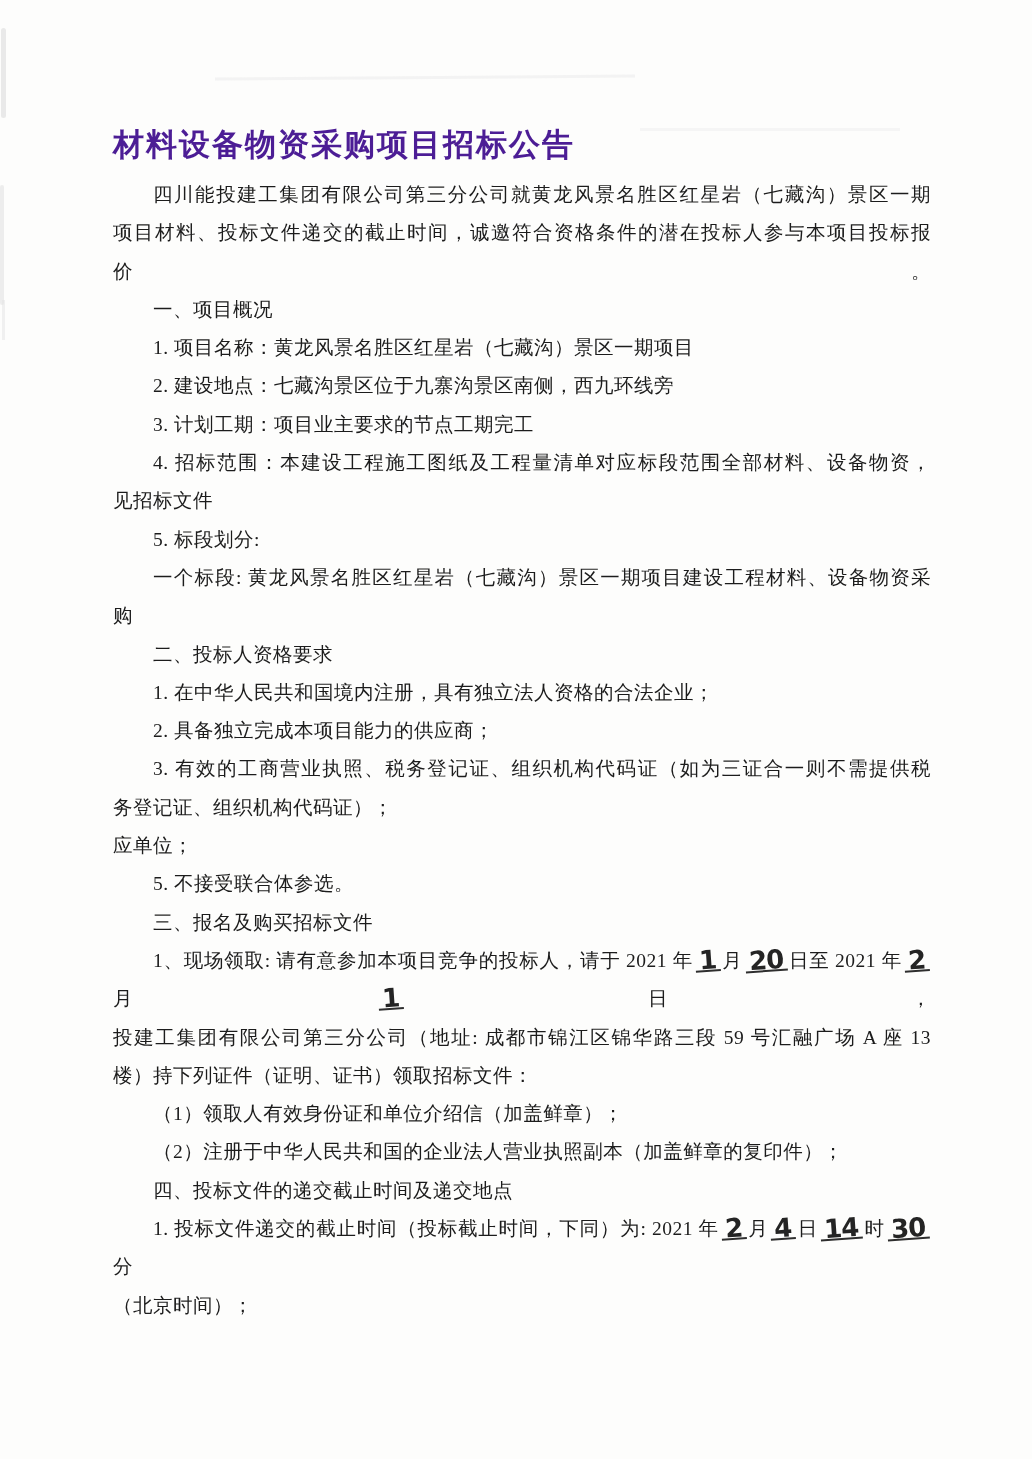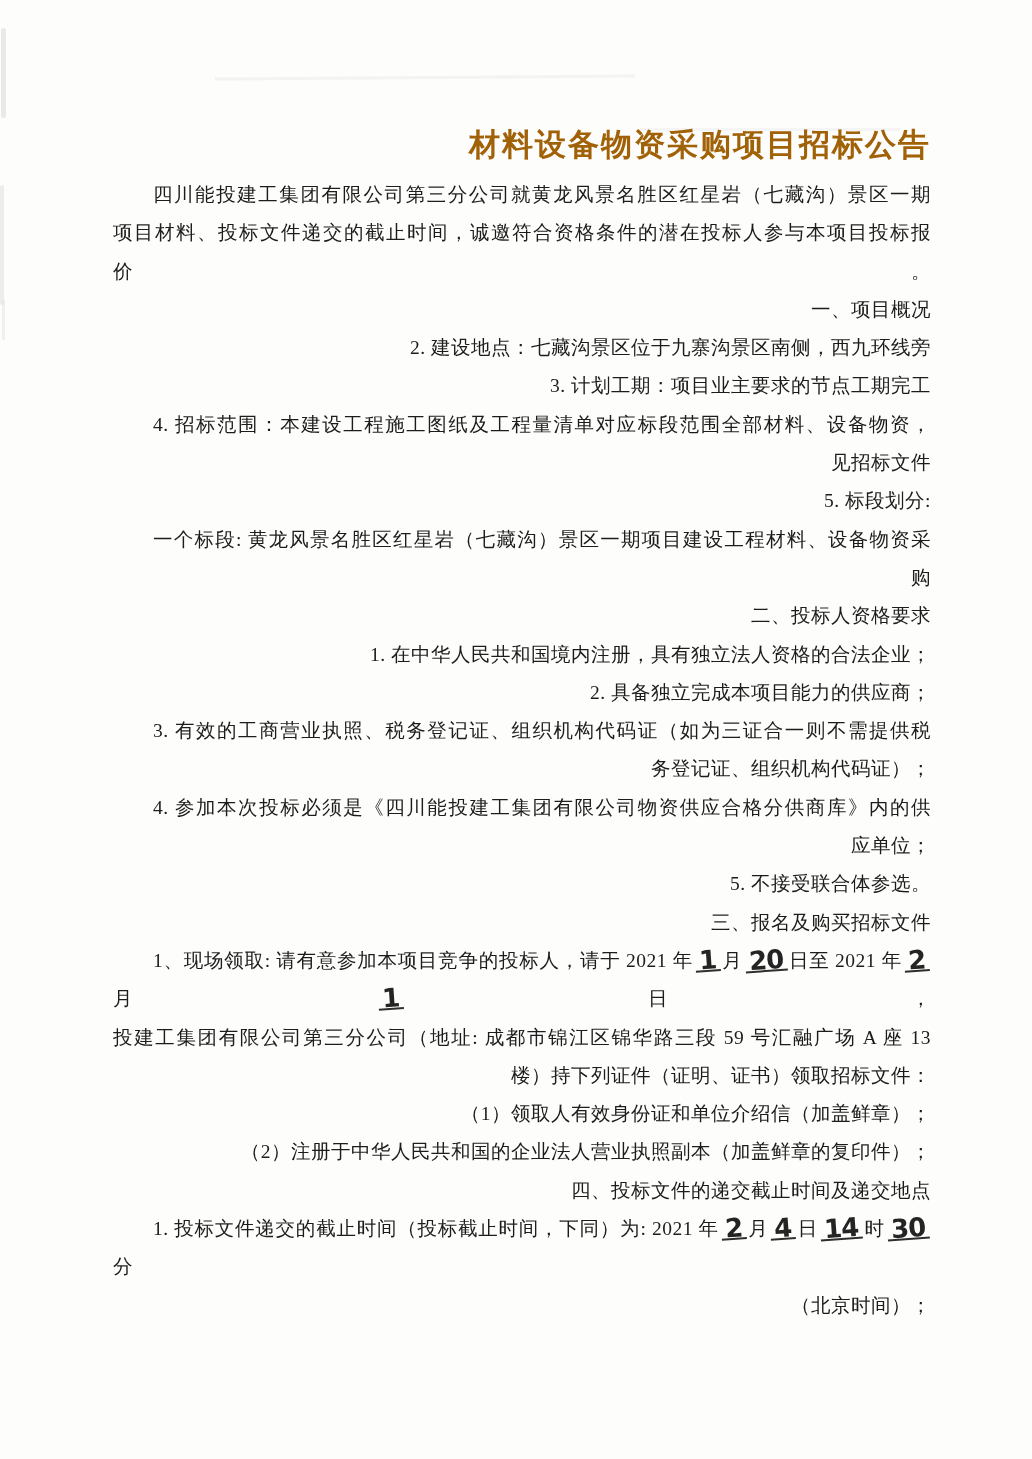--- a/index.html
+++ b/index.html
@@ -23,31 +23,31 @@
   .content {
     position:absolute;
     left:113px; top:126px;
     width:818px;
   }
   .title {
     font-family:"Liberation Sans","DejaVu Sans",sans-serif;
     font-weight:bold;
     font-size:31px;
     line-height:38px;
-    text-align:right;
+    text-align:left;
     letter-spacing:2px;
     margin:0 0 12px 0;
-    color:#a16207;
+    color:#4c1d95;
   }
   .ln {
     margin:0;
     font-size:19.5px;
     line-height:38.3px;
     letter-spacing:0.5px;
-    text-align:right;
+    text-align:left;
   }
   .indent { text-indent:40px; }
   .full {
     text-align:justify;
     text-align-last:justify;
   }
   
   .hw {
     display:inline-block;
     font-family:"DejaVu Sans",sans-serif;
@@ -75,34 +75,34 @@
   <div class="artifact a5"></div>
 
   <div class="content">
 
     <h1 class="title">材料设备物资采购项目招标公告</h1>
 
     <p class="ln indent full">四川能投建工集团有限公司第三分公司就黄龙风景名胜区红星岩（七藏沟）景区一期</p>
     <p class="ln full">项目材料、投标文件递交的截止时间，诚邀符合资格条件的潜在投标人参与本项目投标报价。</p>
 
     <p class="ln indent">一、项目概况</p>
+    <p class="ln indent">1.  项目名称：黄龙风景名胜区红星岩（七藏沟）景区一期项目</p>
     <p class="ln indent">2.  建设地点：七藏沟景区位于九寨沟景区南侧，西九环线旁</p>
     <p class="ln indent">3.  计划工期：项目业主要求的节点工期完工</p>
     <p class="ln indent full">4.  招标范围：本建设工程施工图纸及工程量清单对应标段范围全部材料、设备物资，</p>
     <p class="ln">见招标文件</p>
     <p class="ln indent">5.  标段划分:</p>
     <p class="ln indent full">一个标段: 黄龙风景名胜区红星岩（七藏沟）景区一期项目建设工程材料、设备物资采</p>
     <p class="ln">购</p>
 
     <p class="ln indent">二、投标人资格要求</p>
     <p class="ln indent">1.  在中华人民共和国境内注册，具有独立法人资格的合法企业；</p>
     <p class="ln indent">2.  具备独立完成本项目能力的供应商；</p>
     <p class="ln indent full">3.  有效的工商营业执照、税务登记证、组织机构代码证（如为三证合一则不需提供税</p>
     <p class="ln">务登记证、组织机构代码证）；</p>
-    <p class="ln indent full">4.  参加本次投标必须是《四川能投建工集团有限公司物资供应合格分供商库》内的供</p>
     <p class="ln">应单位；</p>
     <p class="ln indent">5.  不接受联合体参选。</p>
 
     <p class="ln indent">三、报名及购买招标文件</p>
 
     <p class="ln indent full">
       <span>1、现场领取: 请有意参加本项目竞争的投标人，请于 2021 年</span><span class="hw">1</span><span>月</span><span class="hw">20</span><span>日至 2021 年</span><span class="hw">2</span><span>月</span><span class="hw">1</span><span>日，</span>
     </p>
 
     <p class="ln full">投建工集团有限公司第三分公司（地址: 成都市锦江区锦华路三段 59 号汇融广场 A 座 13</p>

